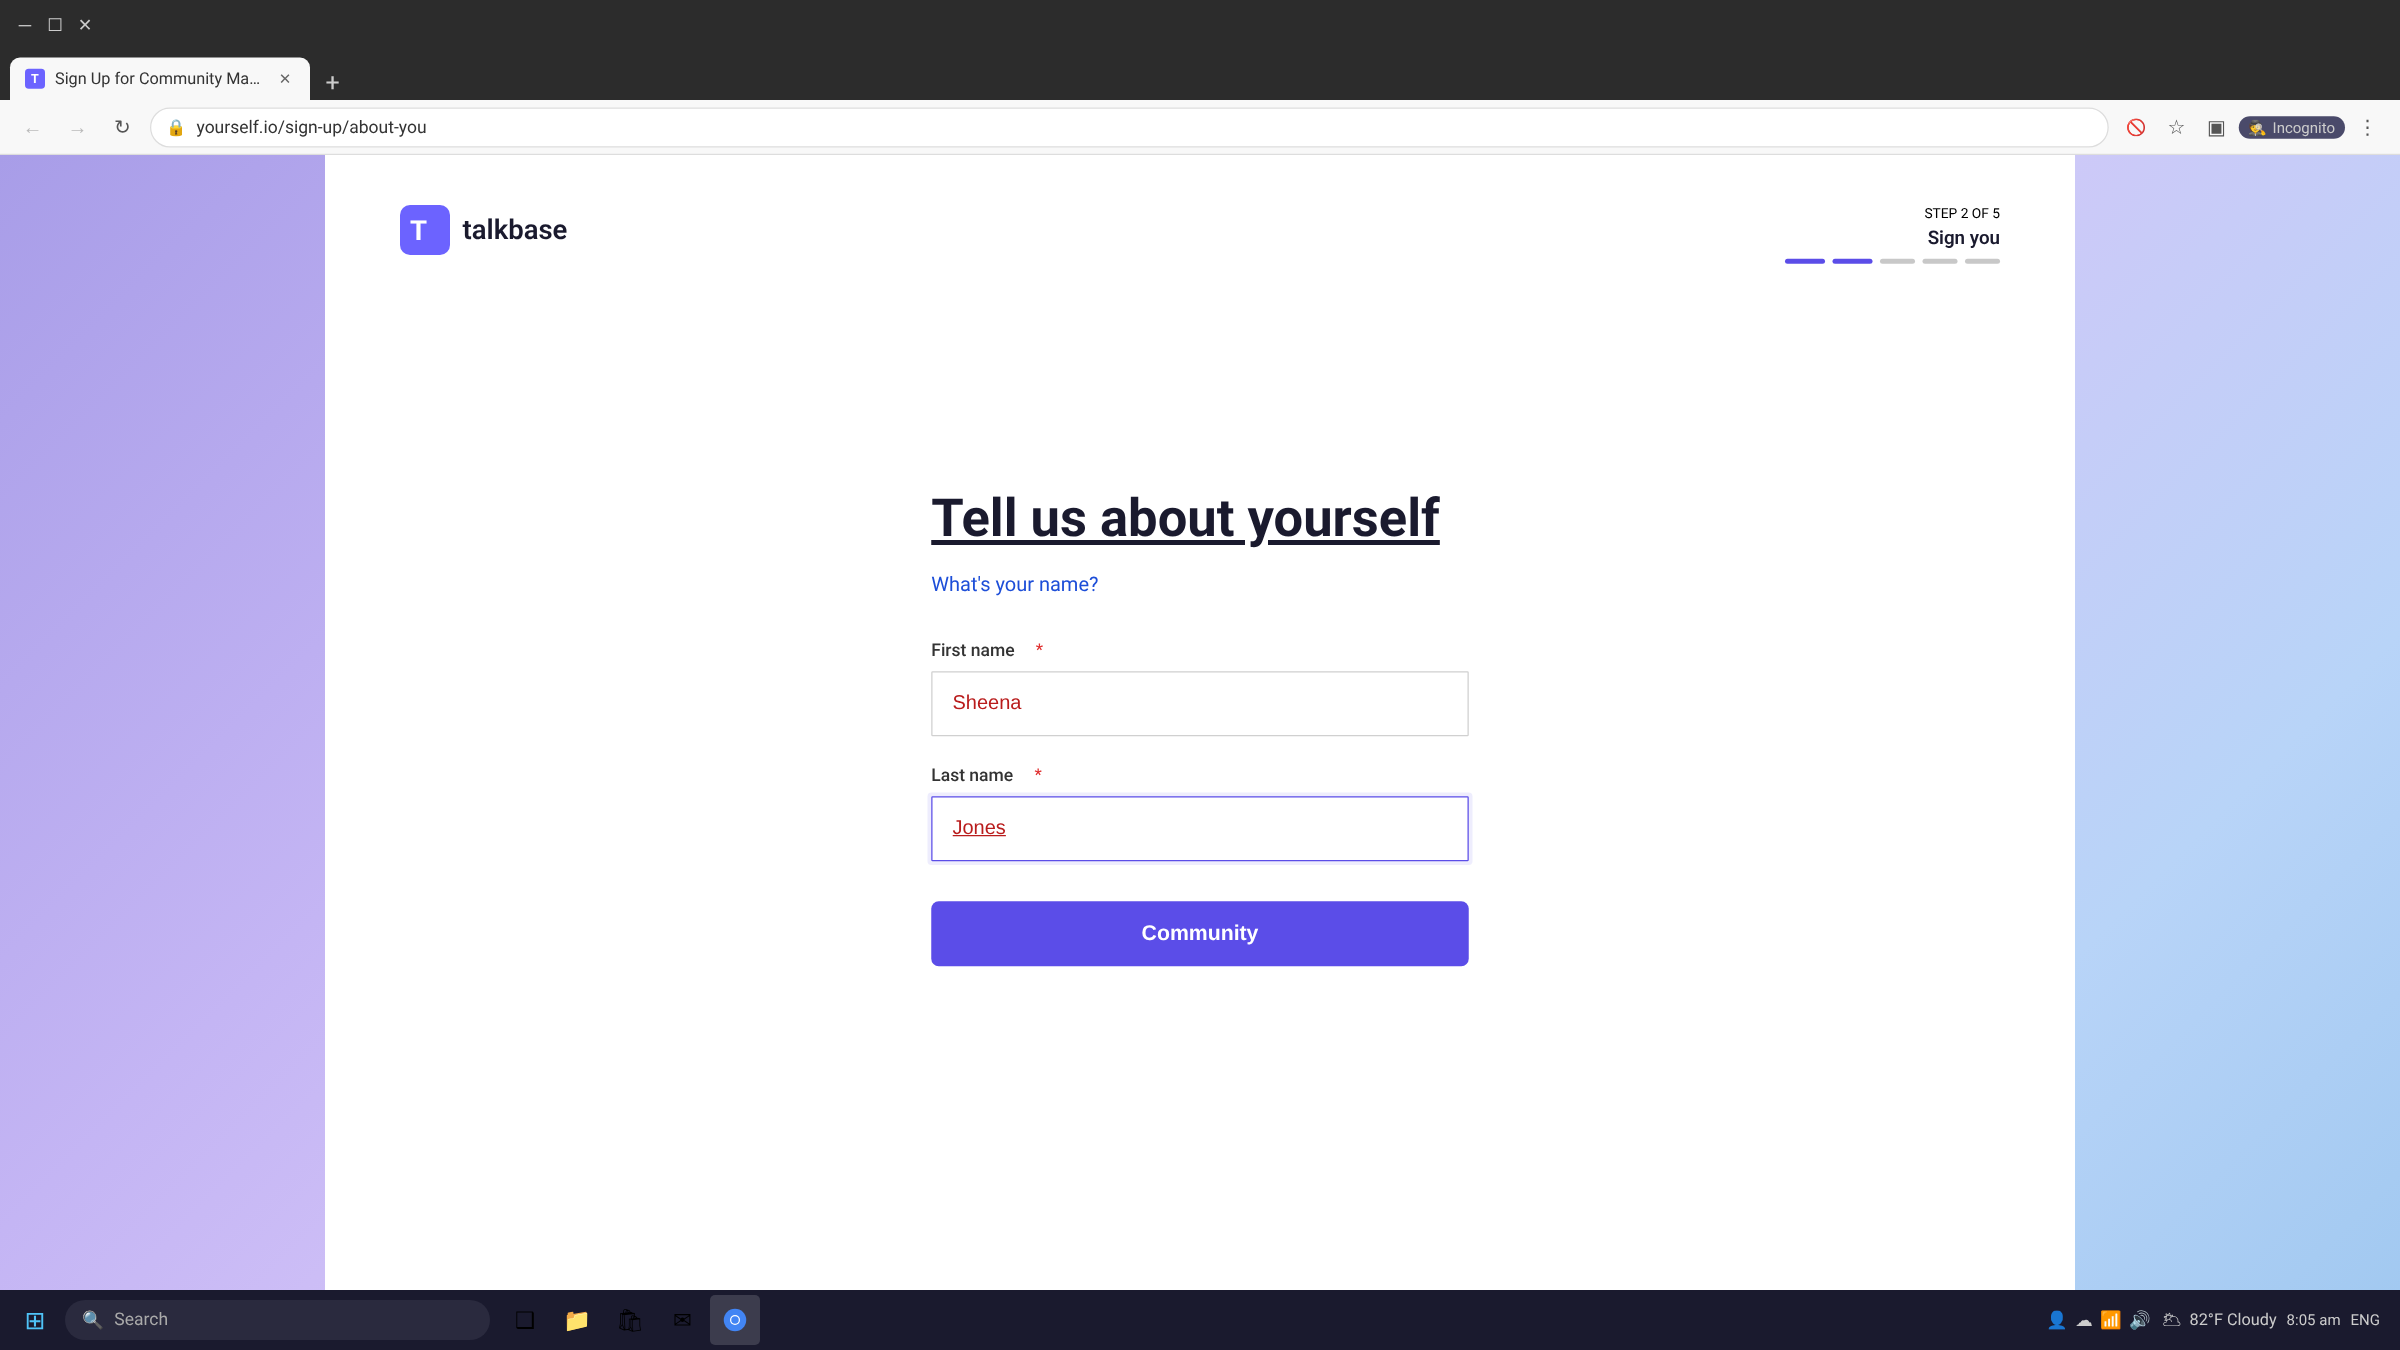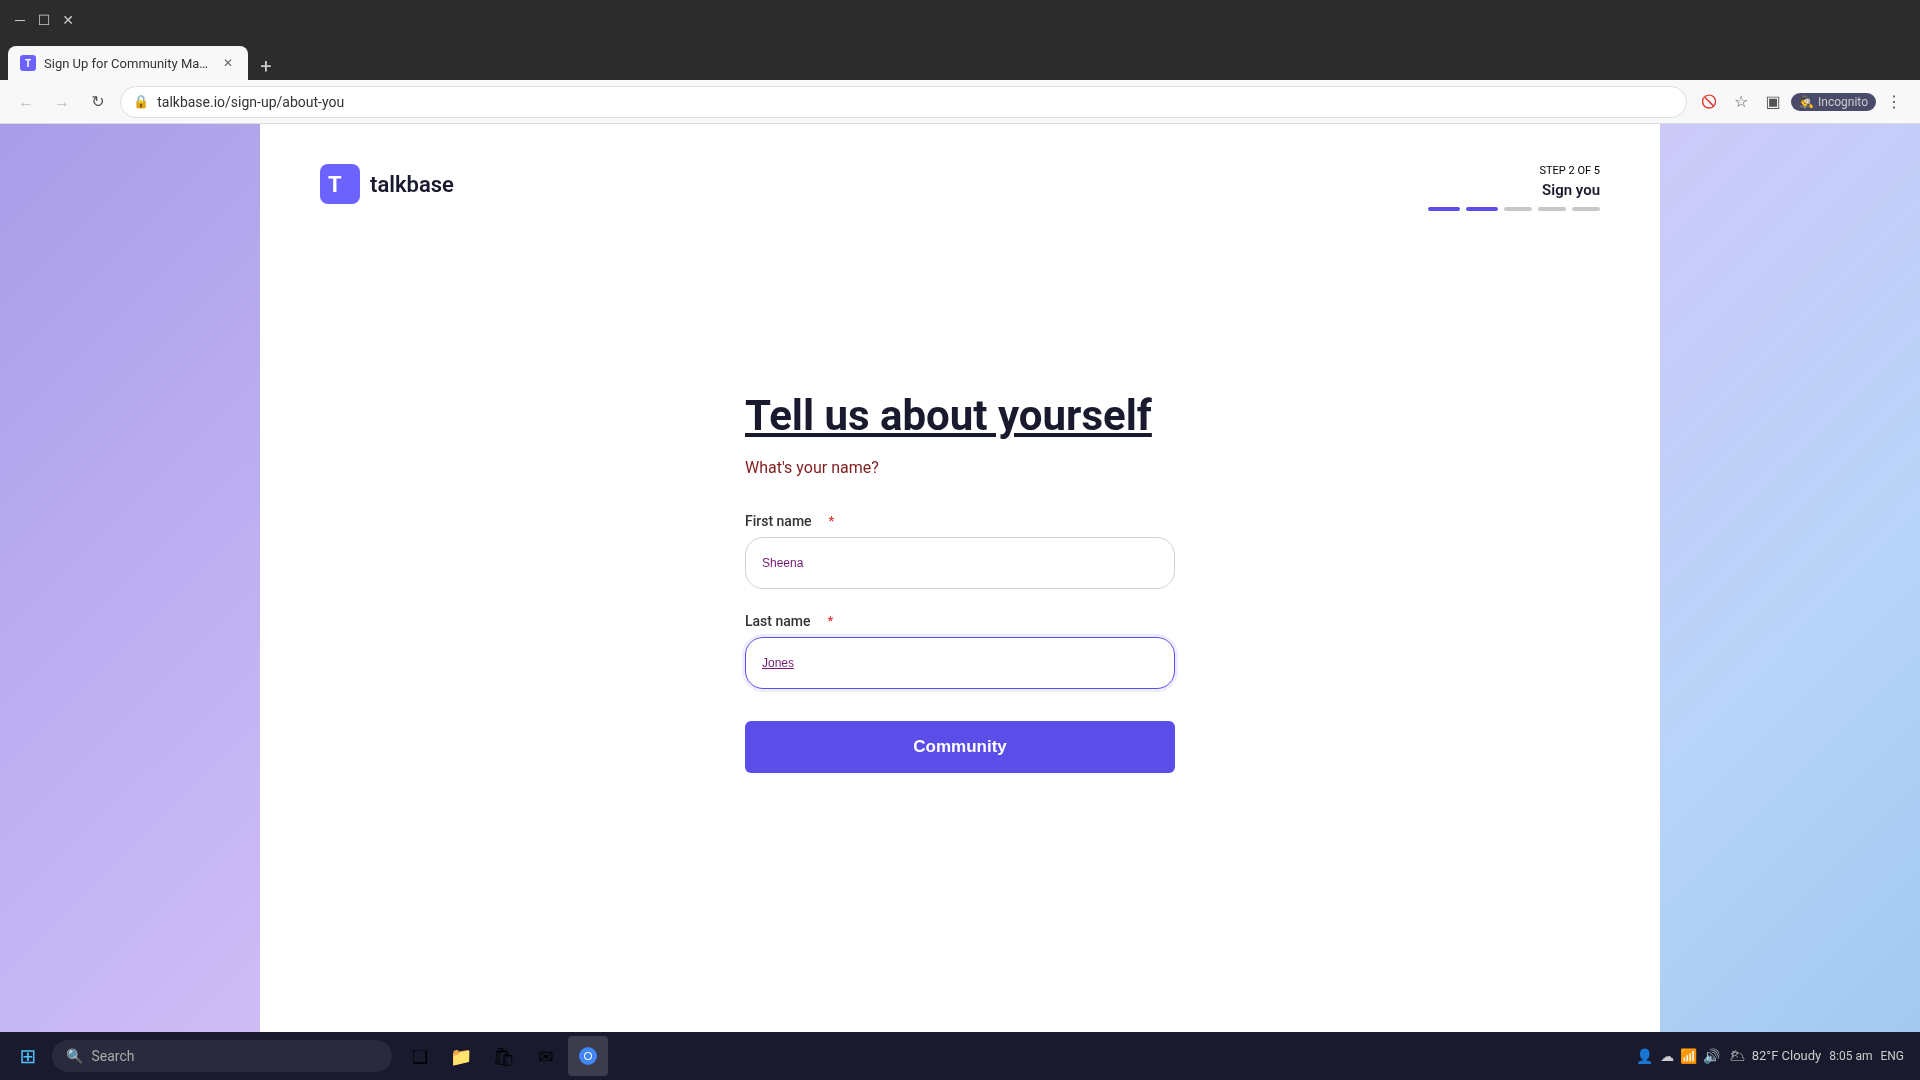--- a/index.html
+++ b/index.html
@@ -273,21 +273,21 @@
       font-size: 42px;
       font-weight: 700;
       color: #1a1a2e;
       margin-bottom: 16px;
       line-height: 1.2;
       text-decoration: underline;
     }
 
     .form-subtitle {
       font-size: 16px;
-      color: #7f1d1d;
+      color: #1d4ed8;
       margin-bottom: 36px;
     }
 
     .field-group {
       margin-bottom: 24px;
     }
 
     .field-label {
       display: flex;
       align-items: flex-start;
@@ -300,24 +300,24 @@
 
     .required-star {
       color: #e03030;
       font-size: 13px;
     }
 
     .field-input {
       width: 100%;
       height: 52px;
       border: 1.5px solid #d0d0d0;
-      border-radius: 18px;
+      border-radius: 1px;
       padding: 0 16px;
-      font-size: 12px;
-      color: #701a75;
+      font-size: 16px;
+      color: #b91c1c;
       outline: none;
       background: #fff;
     }
 
     .field-input.focused {
       border-color: #5b4de8;
       box-shadow: 0 0 0 3px rgba(91, 77, 232, 0.1);
       text-decoration: underline;
     }
 
@@ -463,21 +463,21 @@
     <div class="new-tab-btn">+</div>
   </div>
 
   <div class="nav-bar">
     <div class="nav-btn disabled">←</div>
     <div class="nav-btn disabled">→</div>
     <div class="nav-btn">↻</div>
 
     <div class="address-bar">
       <span class="lock-icon">🔒</span>
-      <span class="url-text">talkbase.io/sign-up/about-you</span>
+      <span class="url-text">yourself.io/sign-up/about-you</span>
     </div>
 
     <div class="nav-actions">
       <div class="nav-btn" style="font-size:13px;">🚫</div>
       <div class="nav-btn">☆</div>
       <div class="nav-btn">▣</div>
       <div class="incognito-badge">
         <span>🕵</span>
         <span>Incognito</span>
       </div>

